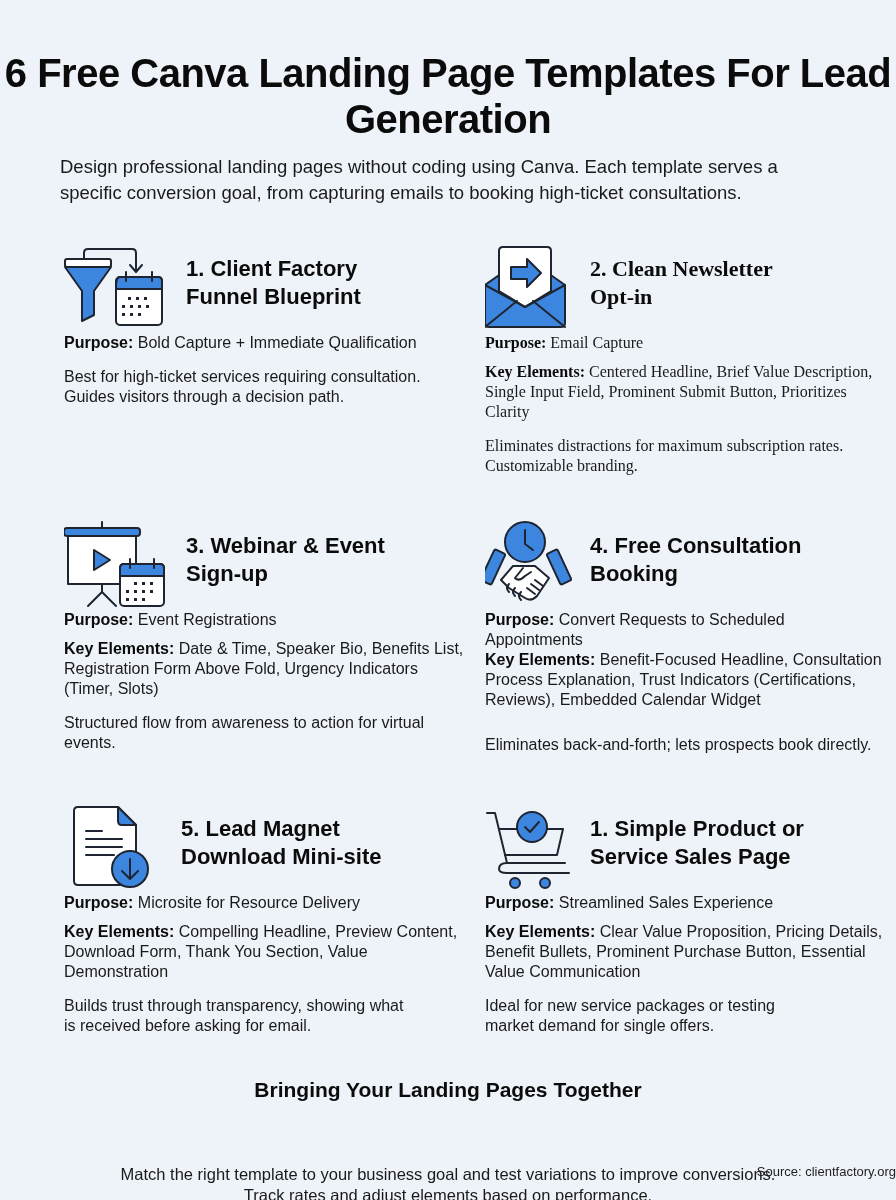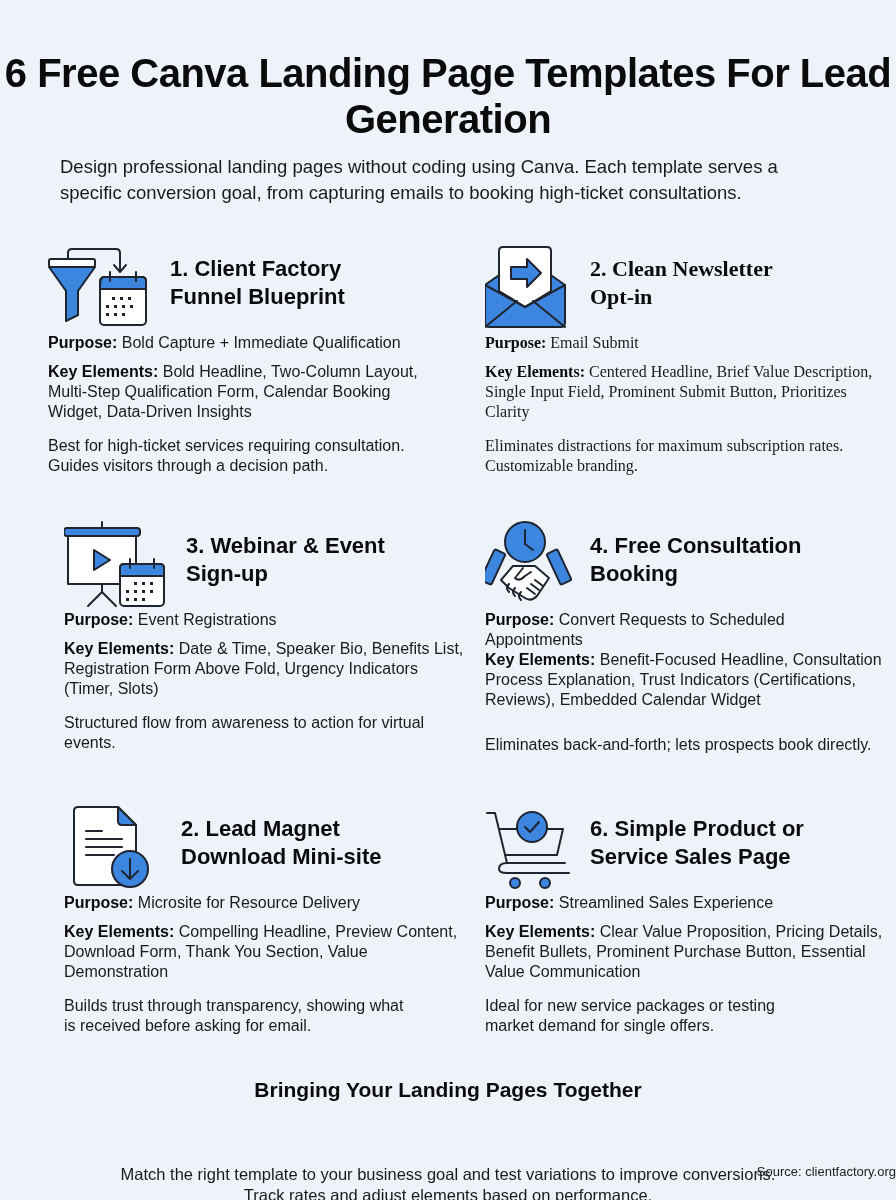--- a/index.html
+++ b/index.html
@@ -24,21 +24,21 @@
   .card .head { position: relative; height: 90px; }
   .card .icon { position: absolute; left: 0; top: 0; width: 110px; height: 90px; }
   .card .icon svg { width: 110px; height: 90px; }
   .card .ctitle {
     position: absolute; top: 12px; font-weight: bold; font-size: 22px; line-height: 28px; color: #0b0b0b;
   }
   .card .body { font-size: 16px; line-height: 20px; color: #1a1a1a; }
   .card .body p { margin-bottom: 9px; }
   .card .body b { font-weight: bold; color: #0b0b0b; }
   .card .body .desc { margin-top: 14px; }
-  .c1 { left: 48px; top: 243px; }
+  .c1 { left: 64px; top: 243px; }
   .c2 { left: 485px; top: 243px; font-family: Liberation Serif, serif; }
   .c3 { left: 64px; top: 520px; }
   .c4 { left: 485px; top: 520px; }
   .c5 { left: 64px; top: 803px; }
   .c6 { left: 485px; top: 803px; }
   .c1 .ctitle, .c3 .ctitle { left: 122px; }
   .c2 .ctitle, .c4 .ctitle, .c6 .ctitle { left: 105px; }
   .c5 .ctitle { left: 117px; }
   .c4 .body p.tight { margin-bottom: 0; }
   .footer-title {
@@ -84,41 +84,40 @@
           <rect x="58" y="70" width="3" height="3"></rect>
             <rect x="66" y="70" width="3" height="3"></rect>
             <rect x="74" y="70" width="3" height="3"></rect>
         </g>
       </svg>
     </div>
     <h2 class="ctitle" style="width:200px">1. Client Factory Funnel Blueprint</h2>
   </div>
   <div class="body">
     <p><b>Purpose:</b> <span>Bold Capture + Immediate Qualification</span></p>
-    <p><b>Key Elements:</b> <span>Bold Headline, Two-Column Layout, Multi-Step Qualification Form, Calendar Booking Widget, Data-Driven Insights</span></p>
     <p class="desc">Best for high-ticket services requiring consultation. Guides visitors through a decision path.</p>
   </div>
 </section>
 
 <section class="card c2">
   <div class="head">
     <div class="icon">
       <svg viewBox="0 0 110 90" fill="none" stroke="#1e2530" stroke-width="2" stroke-linejoin="round" stroke-linecap="round">
         <path d="M0 42 L40 14 L80 42 V80 Q80 84 76 84 H4 Q0 84 0 80 Z" fill="#3d86e0"></path>
         <path d="M14 8 Q14 4 18 4 H62 Q66 4 66 8 V48 L40 64 L14 48 Z" fill="#ffffff"></path>
         <path d="M0 42 L40 64 L80 42"></path>
         <path d="M0 84 L32 58"></path>
           <path d="M80 84 L48 58"></path>
         <path d="M26 24 H42 V16 L56 30 L42 44 V36 H26 Z" fill="#3d86e0"></path>
       </svg>
     </div>
     <h2 class="ctitle" style="width:230px">2. Clean Newsletter Opt-in</h2>
   </div>
   <div class="body">
-    <p><b>Purpose:</b> <span>Email Submit</span></p>
+    <p><b>Purpose:</b> <span>Email Capture</span></p>
     <p><b>Key Elements:</b> <span>Centered Headline, Brief Value Description, Single Input Field, Prominent Submit Button, Prioritizes Clarity</span></p>
     <p class="desc">Eliminates distractions for maximum subscription rates. Customizable branding.</p>
   </div>
 </section>
 
 <section class="card c3">
   <div class="head">
     <div class="icon">
       <svg viewBox="0 0 110 90" fill="none" stroke="#1e2530" stroke-width="2" stroke-linejoin="round" stroke-linecap="round">
         <line x1="38" y1="2" x2="38" y2="8"></line>
@@ -185,21 +184,21 @@
         <path d="M14 4 H54 L72 22 V78 Q72 82 68 82 H14 Q10 82 10 78 V8 Q10 4 14 4 Z" fill="#ffffff"></path>
         <path d="M54 4 V18 Q54 22 58 22 H72 Z" fill="#3d86e0"></path>
         <line x1="22" y1="28" x2="38" y2="28"></line>
         <line x1="22" y1="36" x2="58" y2="36"></line>
         <line x1="22" y1="44" x2="58" y2="44"></line>
         <line x1="22" y1="52" x2="50" y2="52"></line>
         <circle cx="66" cy="66" r="18" fill="#3d86e0"></circle>
         <path d="M66 56 V76 M58 68 L66 76 L74 68"></path>
       </svg>
     </div>
-    <h2 class="ctitle" style="width:230px">2. Lead Magnet Download Mini-site</h2>
+    <h2 class="ctitle" style="width:230px">5. Lead Magnet Download Mini-site</h2>
   </div>
   <div class="body">
     <p><b>Purpose:</b> <span>Microsite for Resource Delivery</span></p>
     <p><b>Key Elements:</b> <span>Compelling Headline, Preview Content, Download Form, Thank You Section, Value Demonstration</span></p>
     <p class="desc" style="width:340px">Builds trust through transparency, showing what is received before asking for email.</p>
   </div>
 </section>
 
 <section class="card c6">
   <div class="head">
@@ -207,21 +206,21 @@
       <svg viewBox="0 0 110 90" fill="none" stroke="#1e2530" stroke-width="2" stroke-linejoin="round" stroke-linecap="round">
         <path d="M2 10 H10 L22 60 H80"></path>
         <path d="M14 26 H78 L72 52 H20"></path>
         <path d="M22 60 Q14 60 14 66 Q14 70 22 70 H84"></path>
         <circle cx="47" cy="24" r="15" fill="#3d86e0"></circle>
         <path d="M40 24 L45 29 L54 19"></path>
         <circle cx="30" cy="80" r="5" fill="#3d86e0"></circle>
         <circle cx="60" cy="80" r="5" fill="#3d86e0"></circle>
       </svg>
     </div>
-    <h2 class="ctitle" style="width:240px">6. Simple Product or Service Sales Page</h2>
+    <h2 class="ctitle" style="width:240px">1. Simple Product or Service Sales Page</h2>
   </div>
   <div class="body">
     <p><b>Purpose:</b> <span>Streamlined Sales Experience</span></p>
     <p><b>Key Elements:</b> <span>Clear Value Proposition, Pricing Details, Benefit Bullets, Prominent Purchase Button, Essential Value Communication</span></p>
     <p class="desc" style="width:320px">Ideal for new service packages or testing market demand for single offers.</p>
   </div>
 </section>
 
 <h3 class="footer-title">Bringing Your Landing Pages Together</h3>
 <p class="footer-text">Match the right template to your business goal and test variations to improve conversions. Track rates and adjust elements based on performance.</p>

